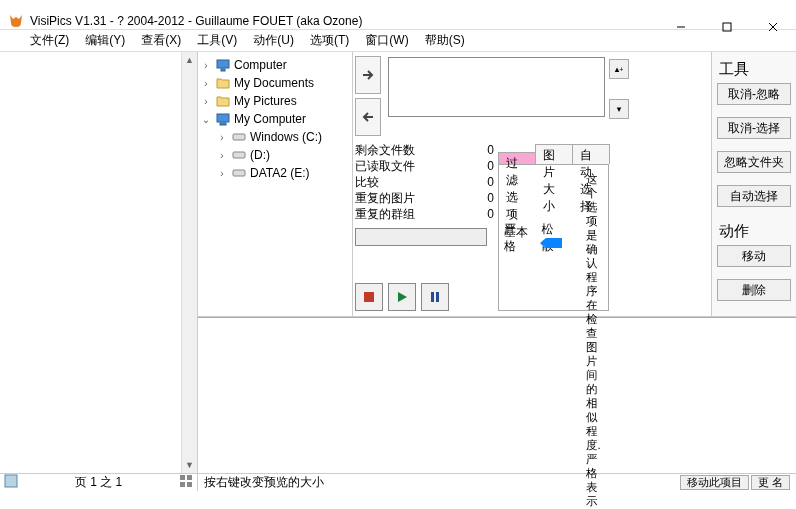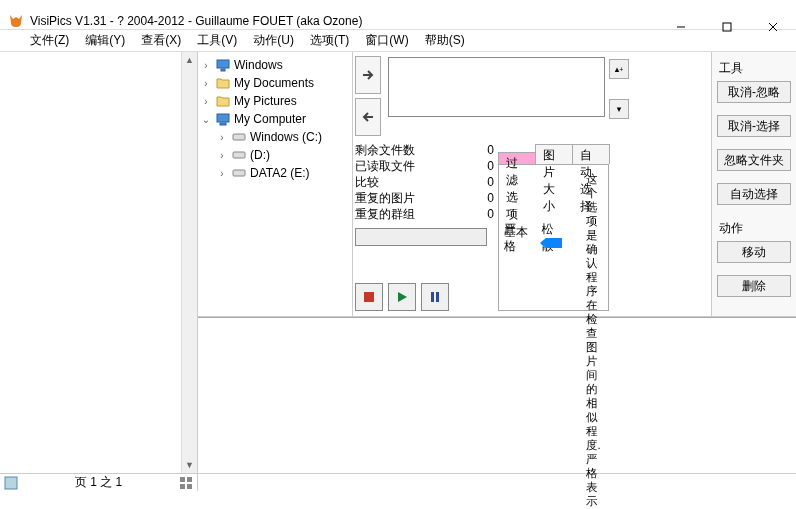--- a/index.html
+++ b/index.html
@@ -61,31 +61,31 @@
   .tab { border: 1px solid #aaa; border-bottom: none; padding: 2px 7px; font-size: 12px; background: #f5f5f5; margin-right: -1px; cursor: pointer; }
   .tab.active { background: #f9a8d4; margin-top: 8px; }
   .tabs-body { border: 1px solid #aaa; height: calc(100% - 20px); padding: 5px; display: flex; background: #fff; }
   .slider-col { width: 55px; display: flex; flex-direction: row; align-items: center; justify-content: flex-start; font-size: 12px; padding: 3px 0; }
   .slider-track { position: relative; width: 18px; flex: 1; margin: 4px 0; background: repeating-linear-gradient(to bottom, #ccc 0, #ccc 1px, transparent 1px, transparent 10px); }
   .slider-thumb { position: absolute; left: -2px; width: 22px; height: 10px; top: 46%; }
   .help-text { flex: 1; font-size: 11.5px; line-height: 14px; padding: 2px 2px; color: #000; margin-left: 25px; }
   
   
   .right-toolbar { width: 85px; border-left: 1px solid #ccc; padding: 5px 5px; background: #f8f8f8; }
-  .rt-group-label { font-size: 12px; margin: 3px 0 4px 2px; }
+  .rt-group-label { font-size: 15px; margin: 3px 0 4px 2px; }
   .rt-btn { width: 100%; height: 22px; border: 1px solid #aaa; background: #f0f0f0; margin-bottom: 12px; font-size: 12px; cursor: pointer; }
   .about-btn { display: flex; align-items: center; justify-content: center; gap: 3px; }
   
   
   .lower-preview { flex: 1; border-top: 1px solid #aaa; background: #fff; }
   .page-indicator { font-size: 12px; margin: 0 auto; }
   
   
   .bottom-strip { height: 18px; border-top: 1px solid #ccc; display: flex; align-items: center; }
-  .bottom-left { width: 198px; display: flex; align-items: center; padding: 0 4px; border-right: 1px solid #ccc; height: 100%; }
+  .bottom-left { width: 198px; display: flex; align-items: flex-start; padding: 0 4px; border-right: 1px solid #ccc; height: 100%; }
   .bottom-right { flex: 1; display: flex; align-items: center; padding: 0 6px; justify-content: space-between; height: 100%; }
   .bottom-nav-btns { display: flex; gap: 2px; margin-left: auto; }
   .bottom-nav-btn { border: 1px solid #aaa; padding: 0 6px; height: 15px; font-size: 11px; background: #f0f0f0; cursor: pointer; display: flex; align-items: center; }
   
   .small-icon { width: 14px; height: 14px; }
 
   
   .fox-icon { fill: #e67e22; }
   
   .drive-icon rect { fill: #ddd; stroke: #888; }
@@ -146,21 +146,21 @@
 
       <div class="tree-pane">
         <div class="tree-node">
           <span class="expander">›</span>
           <span class="tree-icon">
               <svg class="monitor-icon" width="14" height="14" viewBox="0 0 14 14">
                 <rect x="1" y="2" width="12" height="8"></rect>
                 <rect x="5" y="11" width="4" height="2" fill="#888"></rect>
               </svg>
             </span>
-          <span class="tree-label">Windows</span>
+          <span class="tree-label">Computer</span>
         </div>
         <div class="tree-node">
           <span class="expander">›</span>
           <span class="tree-icon">
               <svg width="14" height="14" viewBox="0 0 14 14">
                 <path class="folder-icon" d="M1 3 h4 l1 1 h7 v8 h-12 z"></path>
               </svg>
             </span>
           <span class="tree-label">My Documents</span>
         </div>
@@ -319,13 +319,20 @@
         <rect x="1" y="1" width="12" height="12" fill="#b8d4e3" stroke="#5a8aa8"></rect>
       </svg>
     <span class="page-indicator">页 1 之 1</span>
     <svg class="small-icon" viewBox="0 0 14 14">
         <rect x="1" y="1" width="5" height="5" fill="#888"></rect>
         <rect x="8" y="1" width="5" height="5" fill="#888"></rect>
         <rect x="1" y="8" width="5" height="5" fill="#888"></rect>
         <rect x="8" y="8" width="5" height="5" fill="#888"></rect>
       </svg>
   </div>
+  <div class="bottom-right">
+    <span>按右键改变预览的大小</span>
+    <div class="bottom-nav-btns">
+      <div class="bottom-nav-btn">移动此项目</div>
+      <div class="bottom-nav-btn">更 名</div>
+    </div>
+  </div>
 </div>
 
 </body></html>

